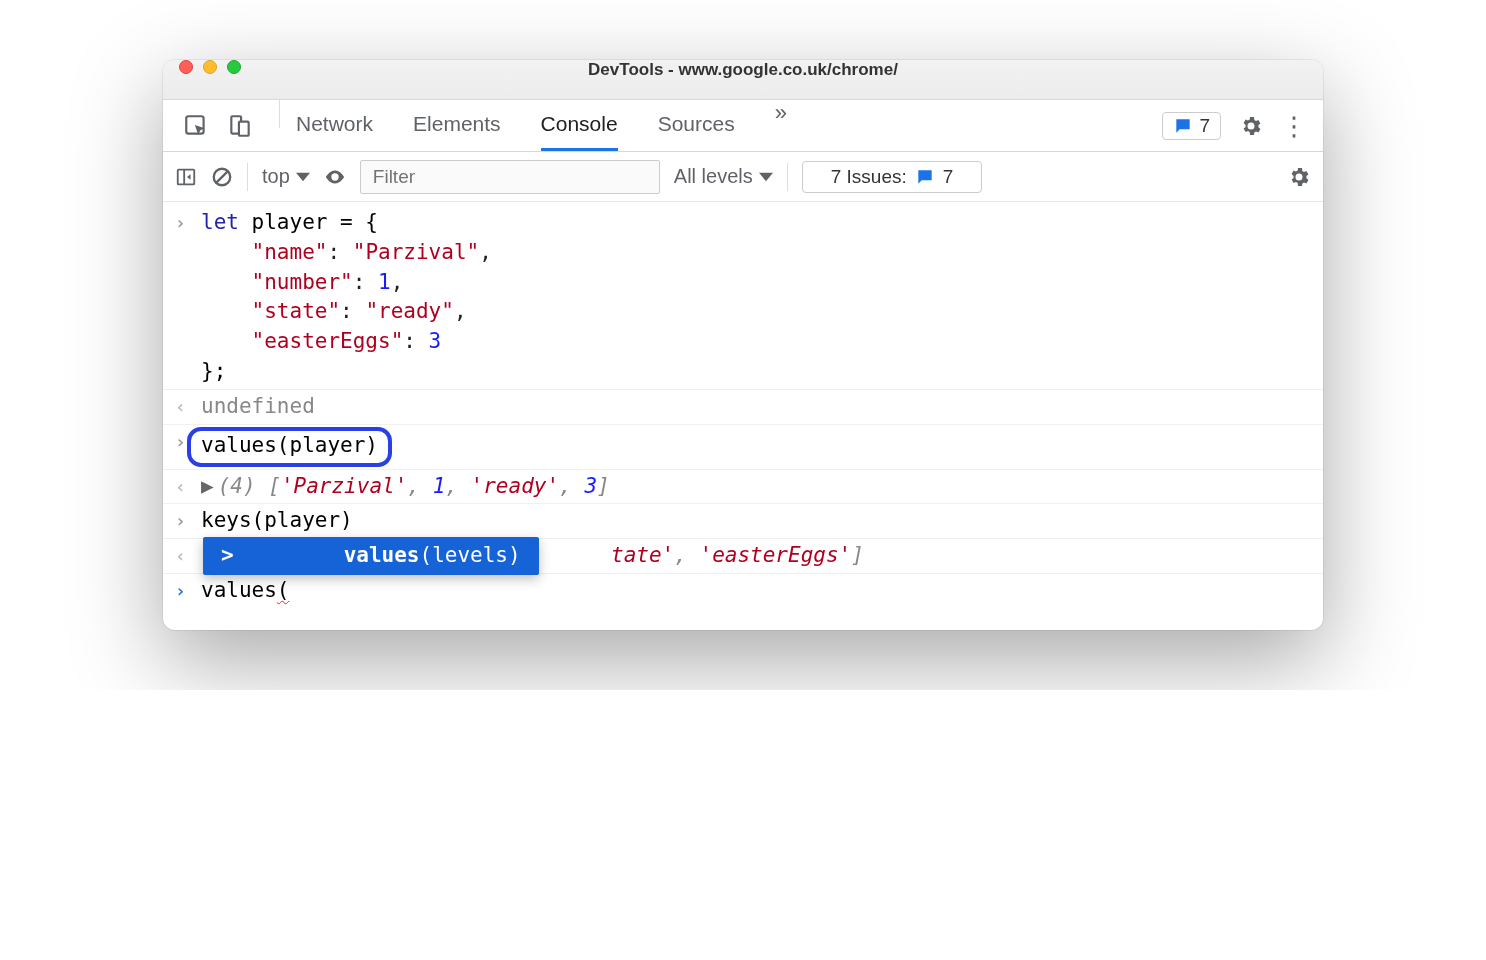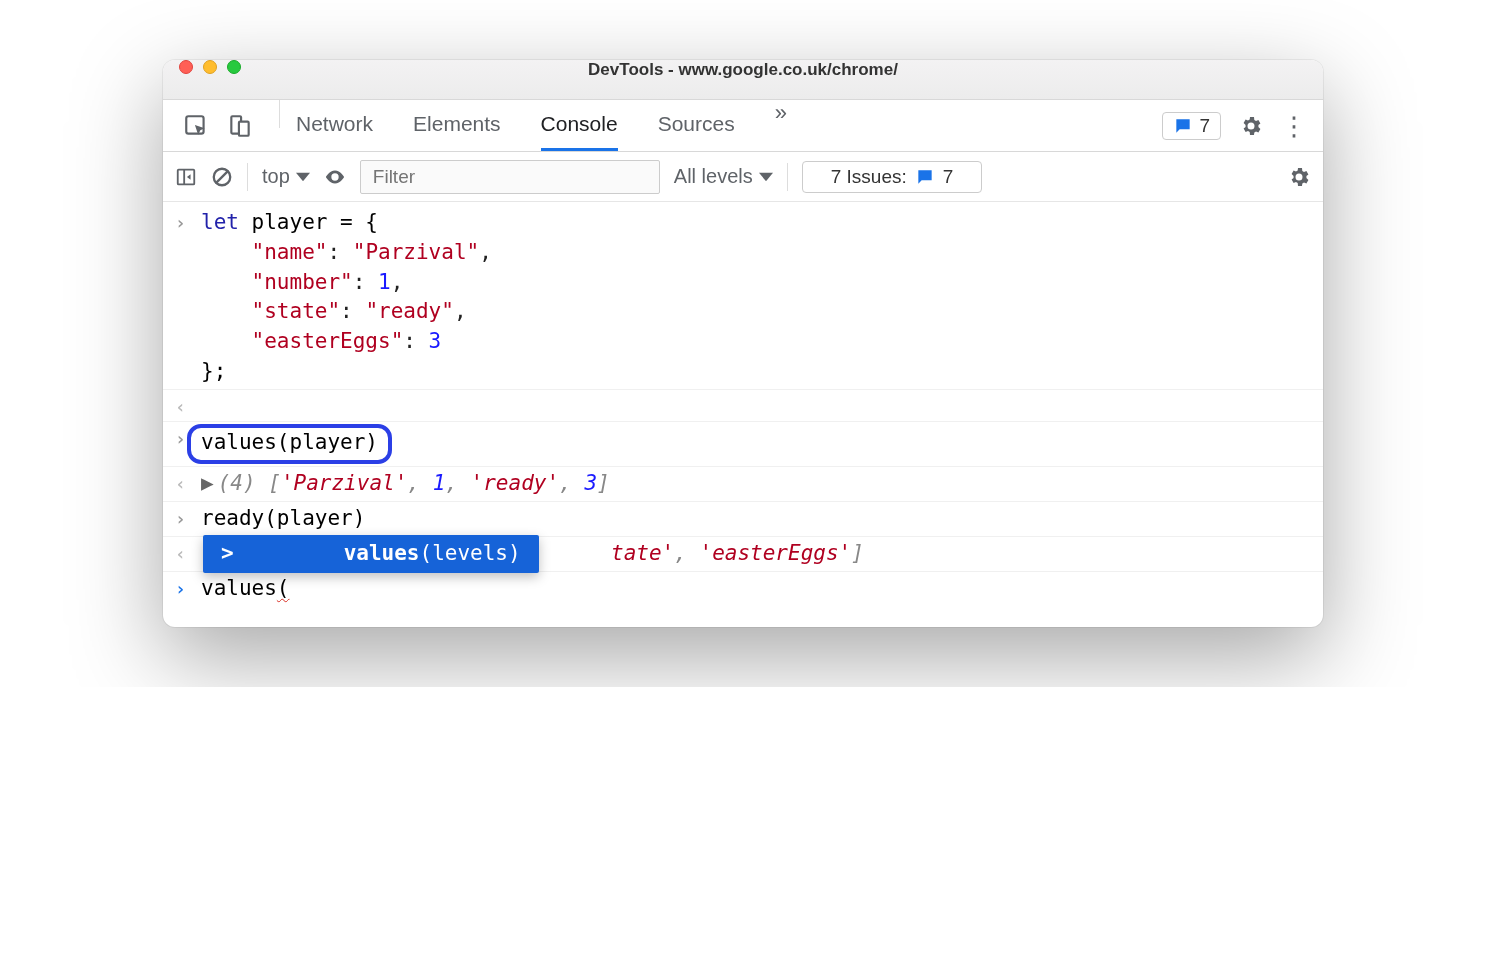--- a/index.html
+++ b/index.html
@@ -223,35 +223,36 @@
       <div class="content"><span class="kw">let</span><span> player = {</span>
     <span class="key">"name"</span><span class="punc">: </span><span class="str">"Parzival"</span><span class="punc">,</span>
     <span class="key">"number"</span><span class="punc">: </span><span class="num">1</span><span class="punc">,</span>
     <span class="key">"state"</span><span class="punc">: </span><span class="str">"ready"</span><span class="punc">,</span>
     <span class="key">"easterEggs"</span><span class="punc">: </span><span class="num">3</span>
 <span>};</span></div>
     </div>
 
     <div class="row">
       <div class="gutter out"></div>
+      <div class="content"><span class="und">undefined</span></div>
     </div>
 
     <div class="row">
       <div class="gutter in"></div>
       <div class="content"><span class="highlight">values(player)</span></div>
     </div>
 
     <div class="row">
       <div class="gutter out"></div>
       <div class="content"><span class="tri">▶</span><span class="arr-info ital">(4)</span><span class="arr-info ital"> [</span><span class="str ital">'Parzival'</span><span class="arr-info ital">, </span><span class="num ital">1</span><span class="arr-info ital">, </span><span class="str ital">'ready'</span><span class="arr-info ital">, </span><span class="num ital">3</span><span class="arr-info ital">]</span></div>
     </div>
 
     <div class="row">
       <div class="gutter in"></div>
-      <div class="content">ready(player)</div>
+      <div class="content">keys(player)</div>
     </div>
 
     <div class="row rel">
       <div class="gutter out"></div>
       <div class="content" style="padding-left:410px;"><span class="str ital">tate'</span><span class="arr-info ital">, </span><span class="str ital">'easterEggs'</span><span class="arr-info ital">]</span></div>
       <div class="autocomplete" style="left:40px; top:-2px;">
         <span class="caret">&gt;</span>
         <span><span class="label">values</span><span class="args">(levels)</span></span>
       </div>
     </div>

